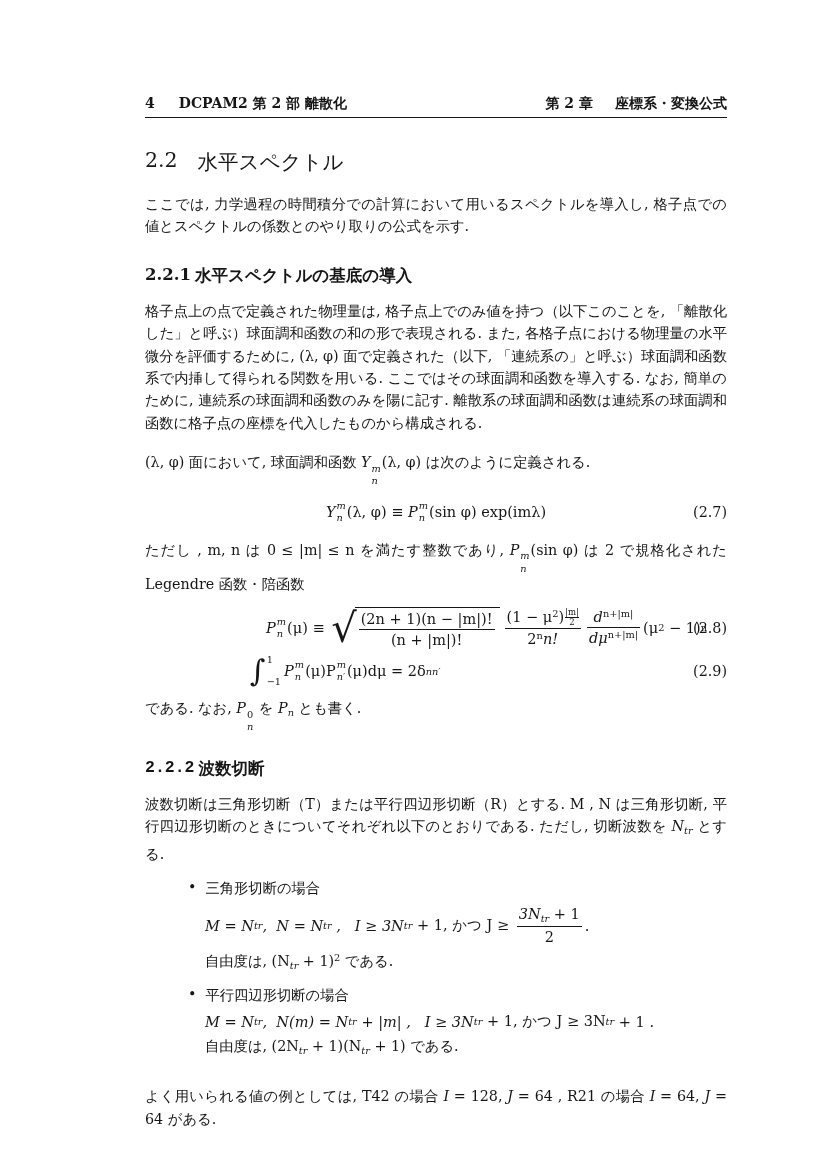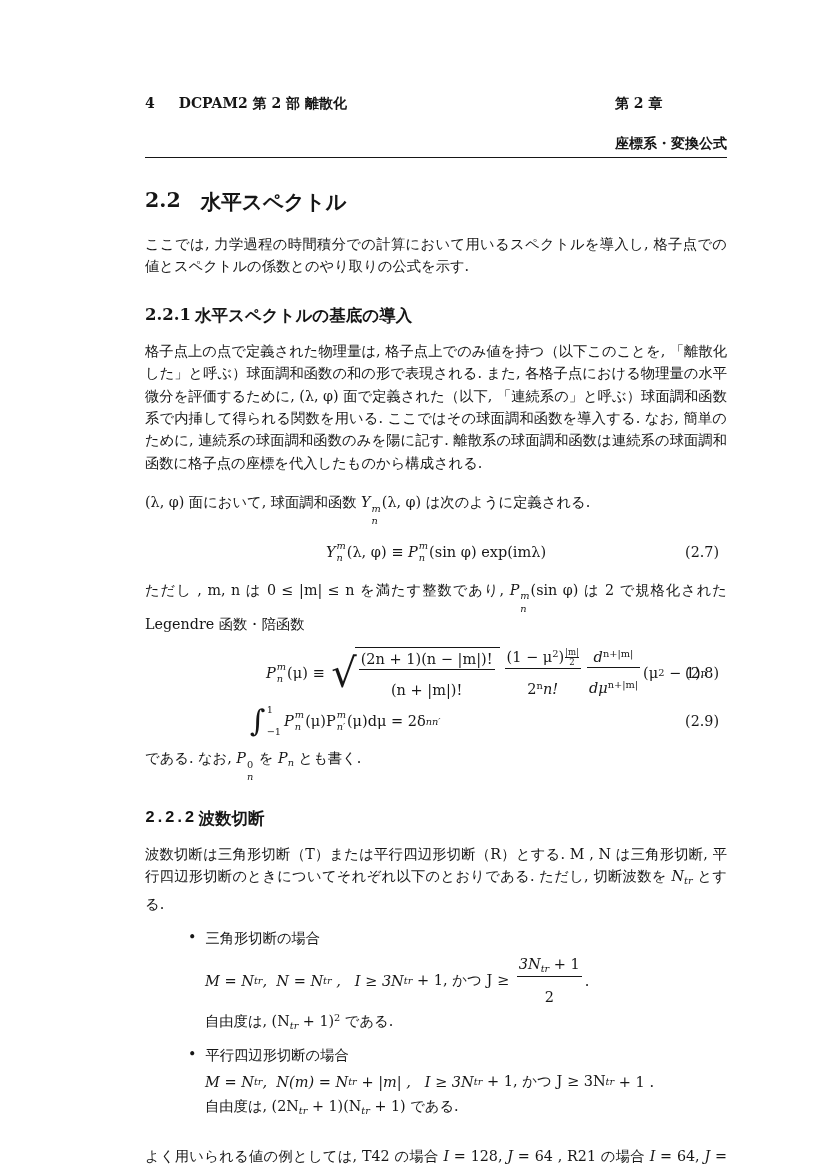--- a/index.html
+++ b/index.html
@@ -4,24 +4,24 @@
 <style>
   html,body{margin:0;padding:0;background:#ffffff;width:826px;height:1169px;overflow:hidden;}
   body{font-family:"DejaVu Serif","Liberation Serif",serif;color:#161616;}
   .page{position:relative;width:826px;height:1169px;background:#fff;}
   .content{position:absolute;left:145px;top:0;width:582px;}
 
   
   .hdr{margin-top:95px;display:flex;justify-content:space-between;align-items:baseline;
        font-weight:bold;font-size:14px;border-bottom:1px solid #161616;padding-bottom:4px;}
   .hdr-left{display:flex;gap:24px;}
-  .hdr-right{display:flex;gap:22px;flex-direction:column;}
+  .hdr-right{display:flex;gap:22px;}
 
   
-  .sec-title{margin-top:30px;font-size:20.5px;font-weight:bold;display:flex;gap:20px;}
+  .sec-title{margin-top:30px;font-size:20.5px;font-weight:normal;display:flex;gap:20px;}
   .sub-title{font-size:16.5px;font-weight:bold;display:flex;gap:4px;}
   .sub1-title{margin-top:27px;}
   .sub2-title{margin-top:26px;font-family:Liberation Mono, monospace;}
 
   
   .para{font-size:14.3px;line-height:22.4px;text-align:justify;margin:0;}
   .intro{margin-top:17px;}
   .p1{margin-top:13px;}
   .p2{margin-top:17px;}
   .p3{margin-top:3px;}
@@ -35,37 +35,37 @@
   .it{font-style:italic;}
   i{font-style:italic;}
   .ss{display:inline-flex;flex-direction:column;align-items:flex-start;font-size:9.8px;
       line-height:1;vertical-align:-4.5px;margin:0 1px;}
   .ss span{display:block;}
   .ss .ss-top{margin-bottom:2.5px;}
   sup.sp{font-size:9.8px;vertical-align:5px;font-style:normal;}
   sub.sb{font-size:9.8px;vertical-align:-3px;}
   .frac{display:inline-flex;flex-direction:column;text-align:center;vertical-align:middle;margin:0 3px;line-height:1.25;}
   .frac .fnum{display:block;padding:0 2px 1px;}
-  .frac .fden{display:block;border-top:1px solid #161616;padding:11px 2px 0;}
+  .frac .fden{display:block;border-top:1px solid #161616;padding:1px 2px 0;}
   .sqrt{display:inline-flex;align-items:center;margin:0 2px;}
   .sqrt .rad{font-size:40px;line-height:0.85;font-weight:400;margin-right:-2px;}
   .sqrt .radicand{border-top:1.2px solid #161616;padding:2px 2px 0 1px;display:inline-flex;align-items:flex-end;}
   .tfrac{display:inline-flex;flex-direction:column;font-size:8.5px;line-height:1.05;
          vertical-align:7px;text-align:center;margin-left:1px;}
   .tfrac .tfd{border-top:0.8px solid #161616;}
   .int{font-size:30px;line-height:1;vertical-align:-7px;}
   .int-lim{display:inline-flex;flex-direction:column;justify-content:space-between;height:32px;
            font-size:9.8px;line-height:1;vertical-align:-10px;margin:0 3px 0 1px;}
 
   
   .eqrow{position:relative;display:flex;align-items:center;min-height:26px;}
   .eq27{justify-content:center;margin-top:13px;margin-bottom:14px;}
   .eq28{padding-left:121px;margin-top:11px;margin-bottom:4px;}
   .eq29{padding-left:105px;margin-top:6px;margin-bottom:10px;}
-  .eqno{position:absolute;right:8px;top:50%;transform:translateY(-50%);font-size:14.3px;}
+  .eqno{position:absolute;right:0;top:50%;transform:translateY(-50%);font-size:14.3px;}
   .eqbody{display:inline-flex;align-items:center;flex-wrap:nowrap;white-space:pre;}
 
   
   .blist{margin-top:14px;}
   .bitem{padding-left:43px;}
   .bitem2{margin-top:15px;}
   .bi-head{display:flex;gap:9px;font-size:14.3px;}
   .bi-math{margin:7px 0 6px 17px;white-space:pre;display:flex;align-items:center;}
   .bi-dof{margin-left:17px;font-size:14.3px;}
 </style>

